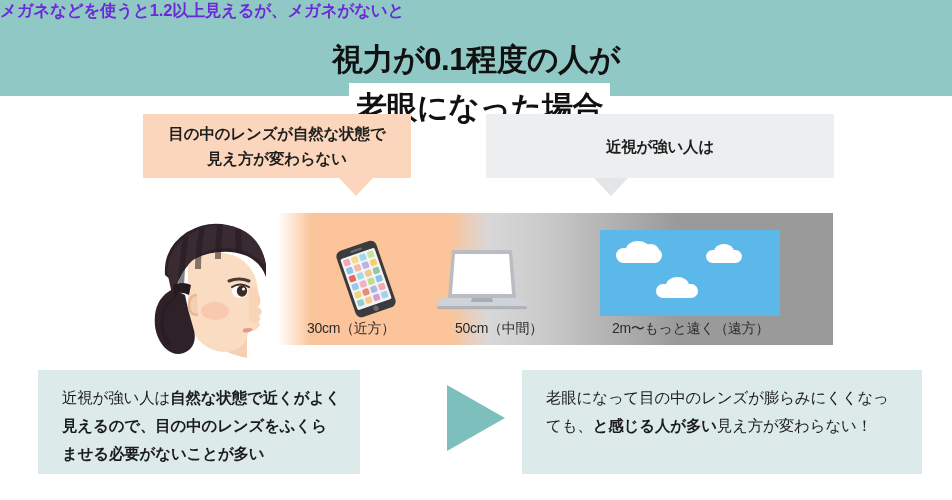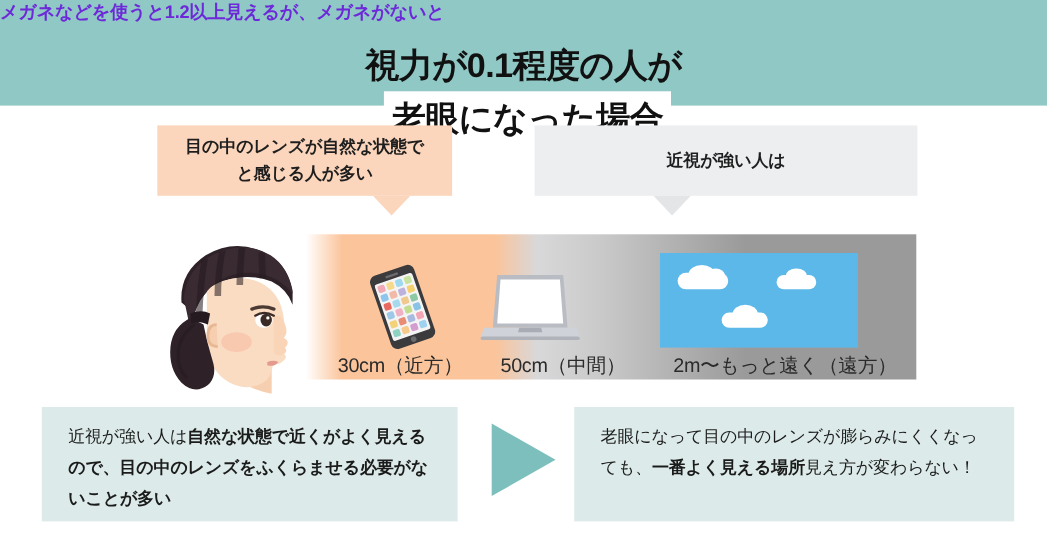--- a/index.html
+++ b/index.html
@@ -159,21 +159,21 @@
   }
   .cloud {
     position: absolute;
     background: #ffffff;
     border-radius: 50%;
   }
 
   
   .dist-label {
     position: absolute;
-    font-size: 18px;
+    font-size: 14px;
     font-weight: 400;
     letter-spacing: -0.3px;
     color: #2b2b2b;
     white-space: nowrap;
     text-align: left;
   }
   .dist-near  { left: 307px; top: 320px; }
   .dist-mid   { left: 455px; top: 320px; }
   .dist-far   { left: 612px; top: 320px; }
 
@@ -181,21 +181,21 @@
   .bottom-box {
     position: absolute;
     box-sizing: border-box;
     background: #dcebe9;
     font-size: 15.5px;
     line-height: 28px;
     letter-spacing: -0.2px;
     color: #1b1b1b;
     padding: 14px 18px 12px 24px;
   }
-  .bottom-left  { left: 38px;  top: 370px; width: 378px; height: 104px; }
+  .bottom-left  { left: 38px;  top: 370px; width: 322px; height: 104px; }
   .bottom-right { left: 522px; top: 370px; width: 400px; height: 104px; }
   .bold { font-weight: 700; }
 
   .arrow-triangle {
     position: absolute;
     left: 447px; top: 385px;
     width: 0; height: 0;
     border-top: 33px solid transparent;
     border-bottom: 33px solid transparent;
     border-left: 58px solid #7cbfbd;
@@ -209,21 +209,21 @@
   <div class="header-band">
     <div class="header-sub">メガネなどを使うと1.2以上見えるが、メガネがないと</div>
     <div class="header-title-row">
       <span class="header-title-plain">視力が0.1程度の人が</span>
       <span class="header-title-hl">老眼になった場合</span>
     </div>
   </div>
 
   <div class="callout callout-peach">
     <div>目の中のレンズが自然な状態で</div>
-    <div>と感じる人が多い</div>
+    <div>見え方が変わらない</div>
   </div>
   <div class="tail tail-peach"></div>
 
   <div class="callout callout-gray">
     <div>近視が強い人は</div>
   </div>
   <div class="tail tail-gray"></div>
 
   <div class="scene"></div>
 
@@ -341,16 +341,16 @@
   <div class="dist-label dist-mid">50cm（中間）</div>
   <div class="dist-label dist-far">2m〜もっと遠く（遠方）</div>
 
   <div class="bottom-box bottom-left">
     <span>近視が強い人は</span><span class="bold">自然な状態で近くがよく見えるので、目の中のレンズをふくらませる必要がないことが多い</span>
   </div>
 
   <div class="arrow-triangle"></div>
 
   <div class="bottom-box bottom-right">
-    <span>老眼になって目の中のレンズが膨らみにくくなっても、</span><span class="bold">一番よく見える場所</span><span>見え方が変わらない！</span>
+    <span>老眼になって目の中のレンズが膨らみにくくなっても、</span><span class="bold">と感じる人が多い</span><span>見え方が変わらない！</span>
   </div>
 
 </div>
 
 </body></html>

